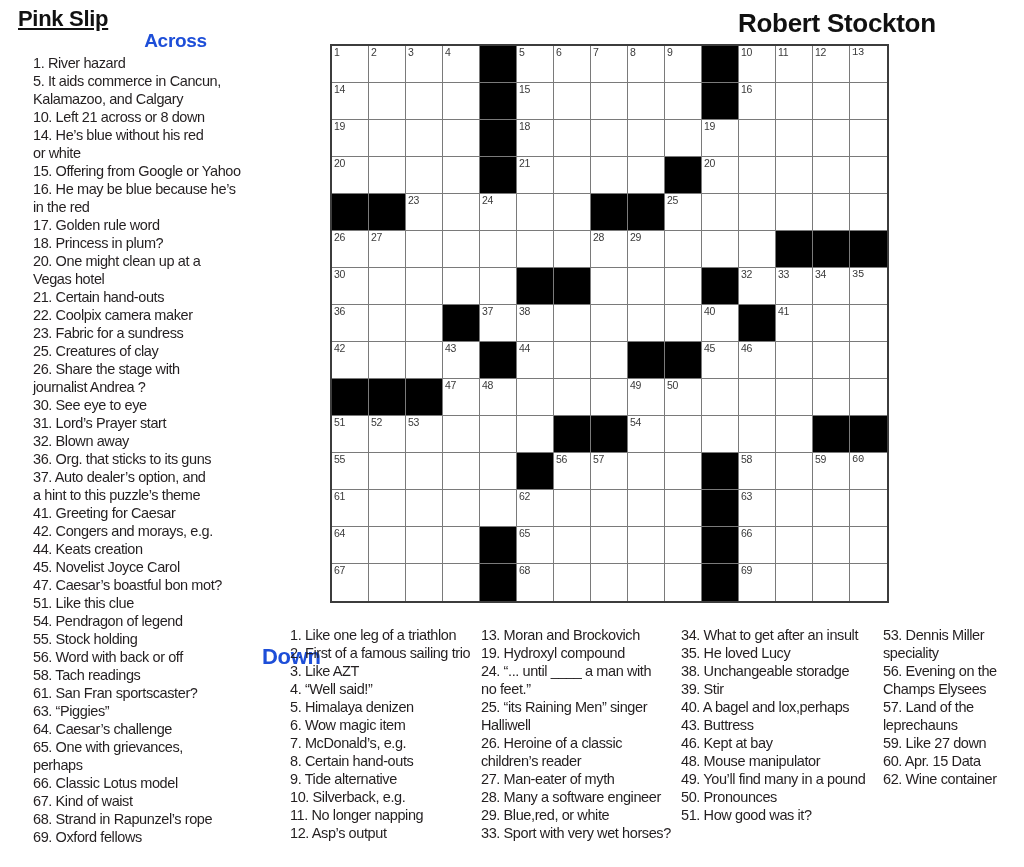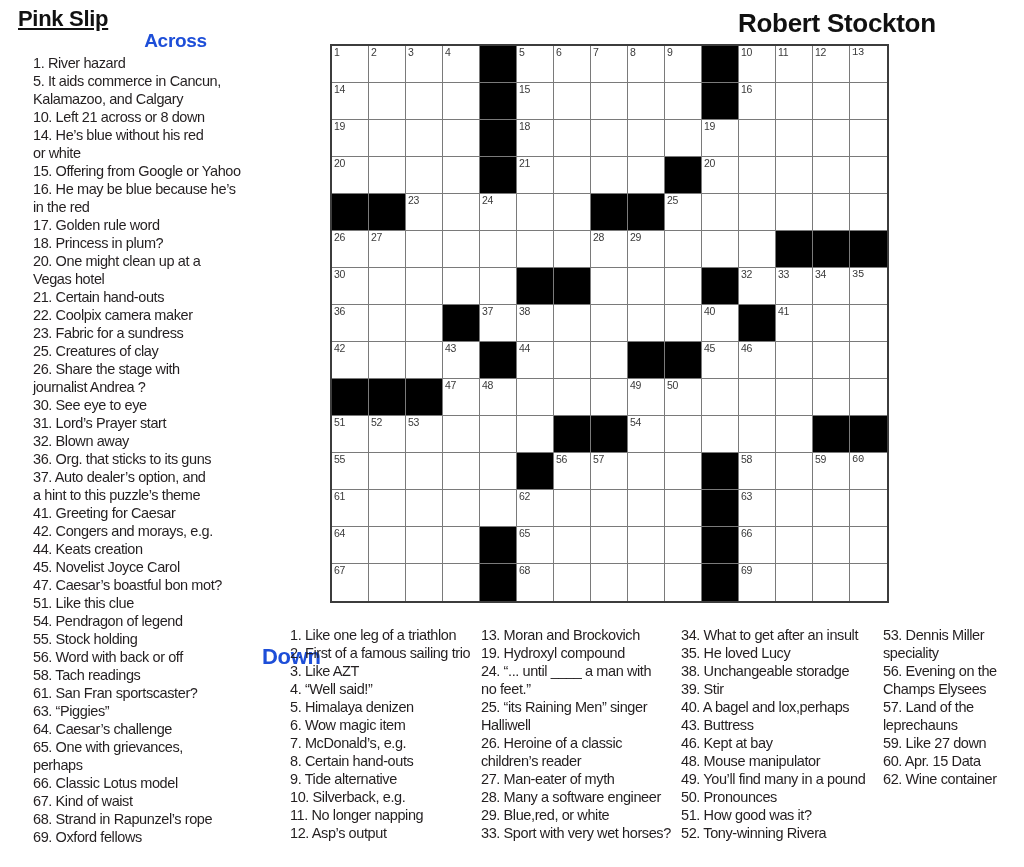--- a/index.html
+++ b/index.html
@@ -571,21 +571,20 @@
         <div class="clue-line">35. He loved Lucy</div>
         <div class="clue-line">38. Unchangeable storadge</div>
         <div class="clue-line">39. Stir</div>
         <div class="clue-line">40. A bagel and lox,perhaps</div>
         <div class="clue-line">43. Buttress</div>
         <div class="clue-line">46. Kept at bay</div>
         <div class="clue-line">48. Mouse manipulator</div>
         <div class="clue-line">49. You’ll find many in a pound</div>
         <div class="clue-line">50. Pronounces</div>
         <div class="clue-line">51. How good was it?</div>
-        <div class="clue-line">52. Tony-winning Rivera</div>
       </div>
       <div class="down-col">
         <div class="clue-line">53. Dennis Miller</div>
         <div class="clue-line">speciality</div>
         <div class="clue-line">56. Evening on the</div>
         <div class="clue-line">Champs Elysees</div>
         <div class="clue-line">57. Land of the</div>
         <div class="clue-line">leprechauns</div>
         <div class="clue-line">59. Like 27 down</div>
         <div class="clue-line">60. Apr. 15 Data</div>

